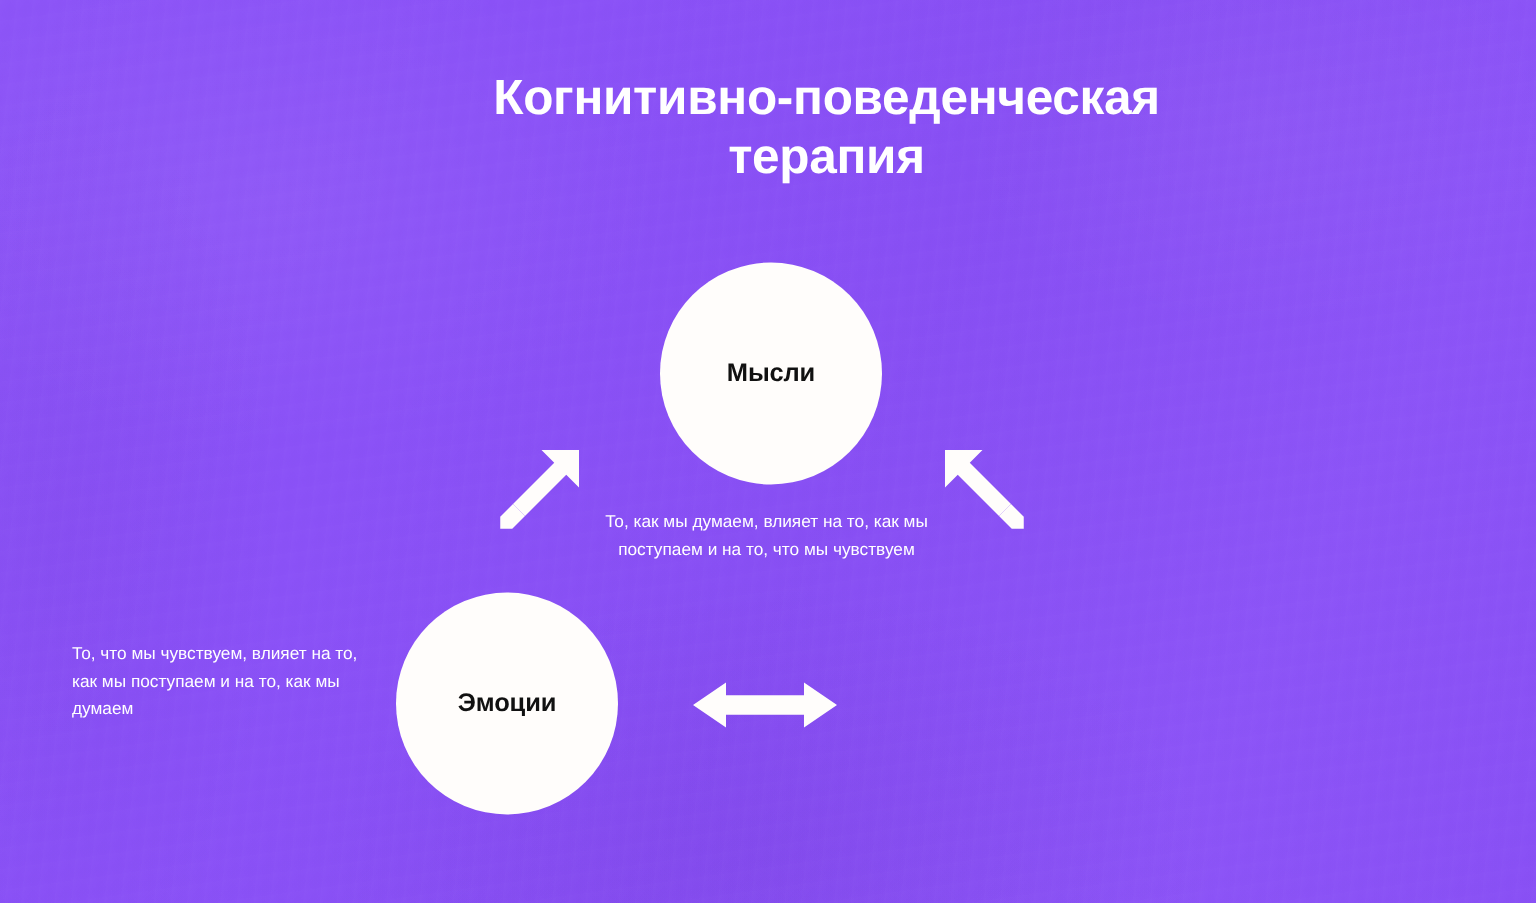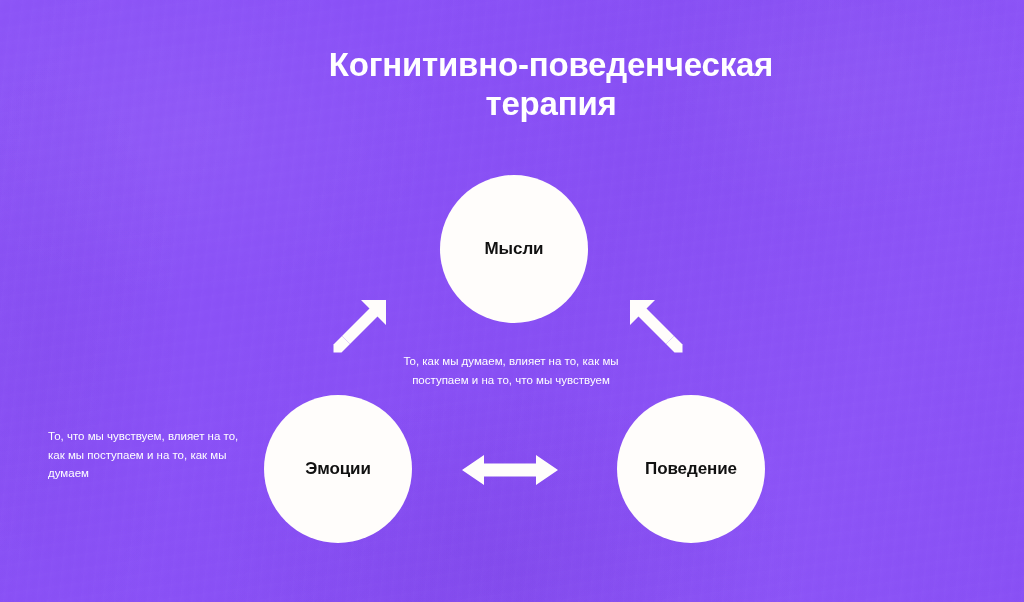--- a/index.html
+++ b/index.html
@@ -81,21 +81,21 @@
 
   
   .desc {
     position: absolute;
     color: #FFFFFF;
     font-size: 11.5px;
     line-height: 1.62;
   }
   #desc-center {
     left: 377px;
-    top: 352px;
+    top: 339px;
     width: 268px;
     text-align: center;
   }
   #desc-left {
     left: 48px;
     top: 427px;
     width: 208px;
     text-align: left;
   }
   #desc-right {
@@ -150,22 +150,19 @@
   </div>
 
   <div class="node-circle" id="circle-thoughts">
     <span class="node-label">Мысли</span>
   </div>
 
   <div class="node-circle" id="circle-emotions">
     <span class="node-label">Эмоции</span>
   </div>
 
-  <div class="node-circle" id="circle-behavior">
-    <span class="node-label">Поведение</span>
-  </div>
 
   <div class="desc" id="desc-center">То, как мы думаем, влияет на то, как мы поступаем и на то, что мы чувствуем</div>
 
   <div class="desc" id="desc-left">То, что мы чувствуем, влияет на то, как мы поступаем и на то, как мы думаем</div>
 
 
 </div>
 
 </body></html>

